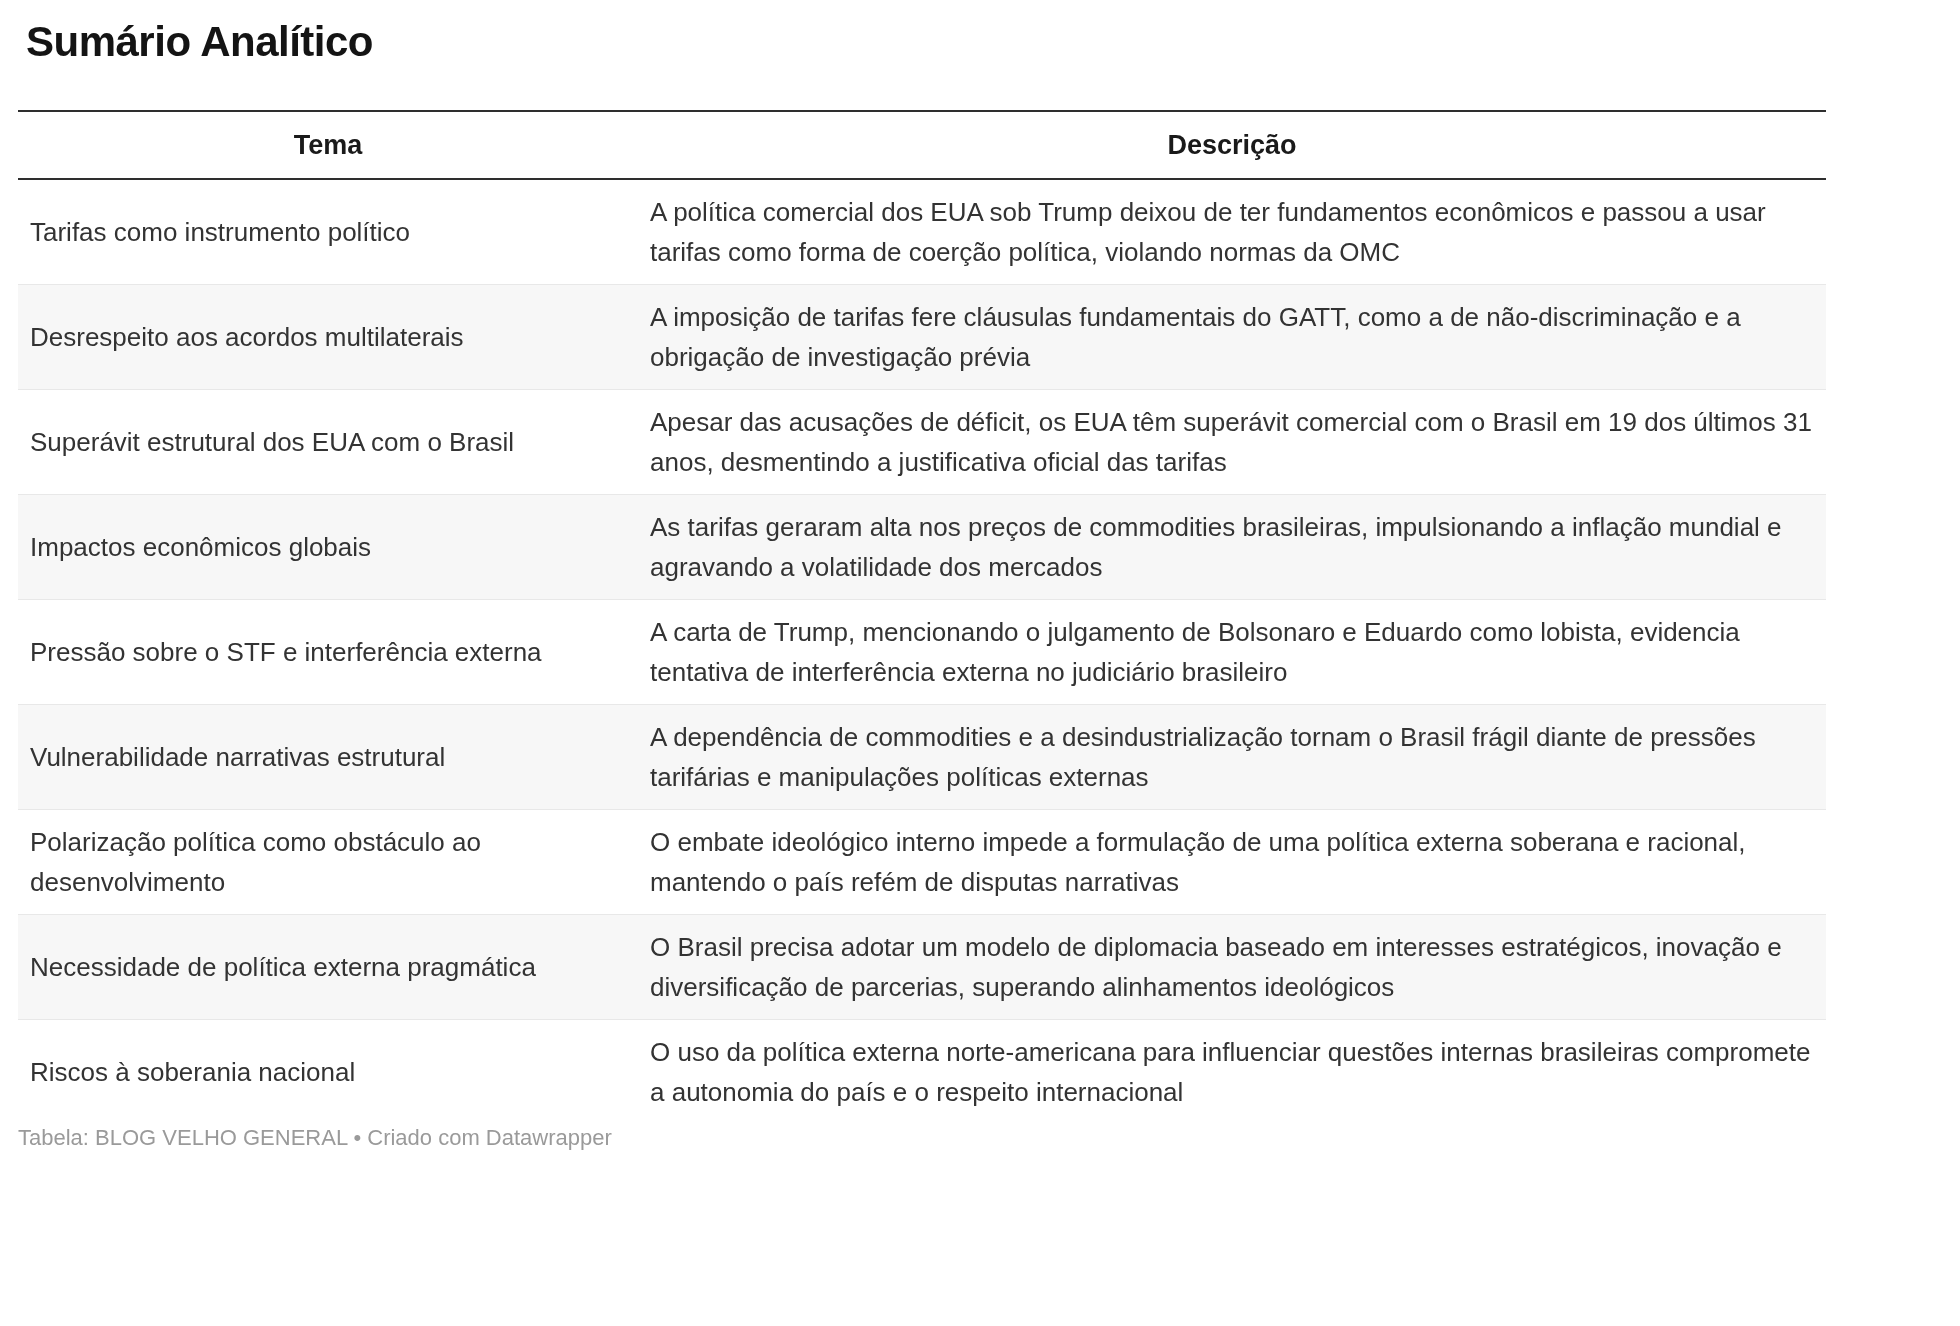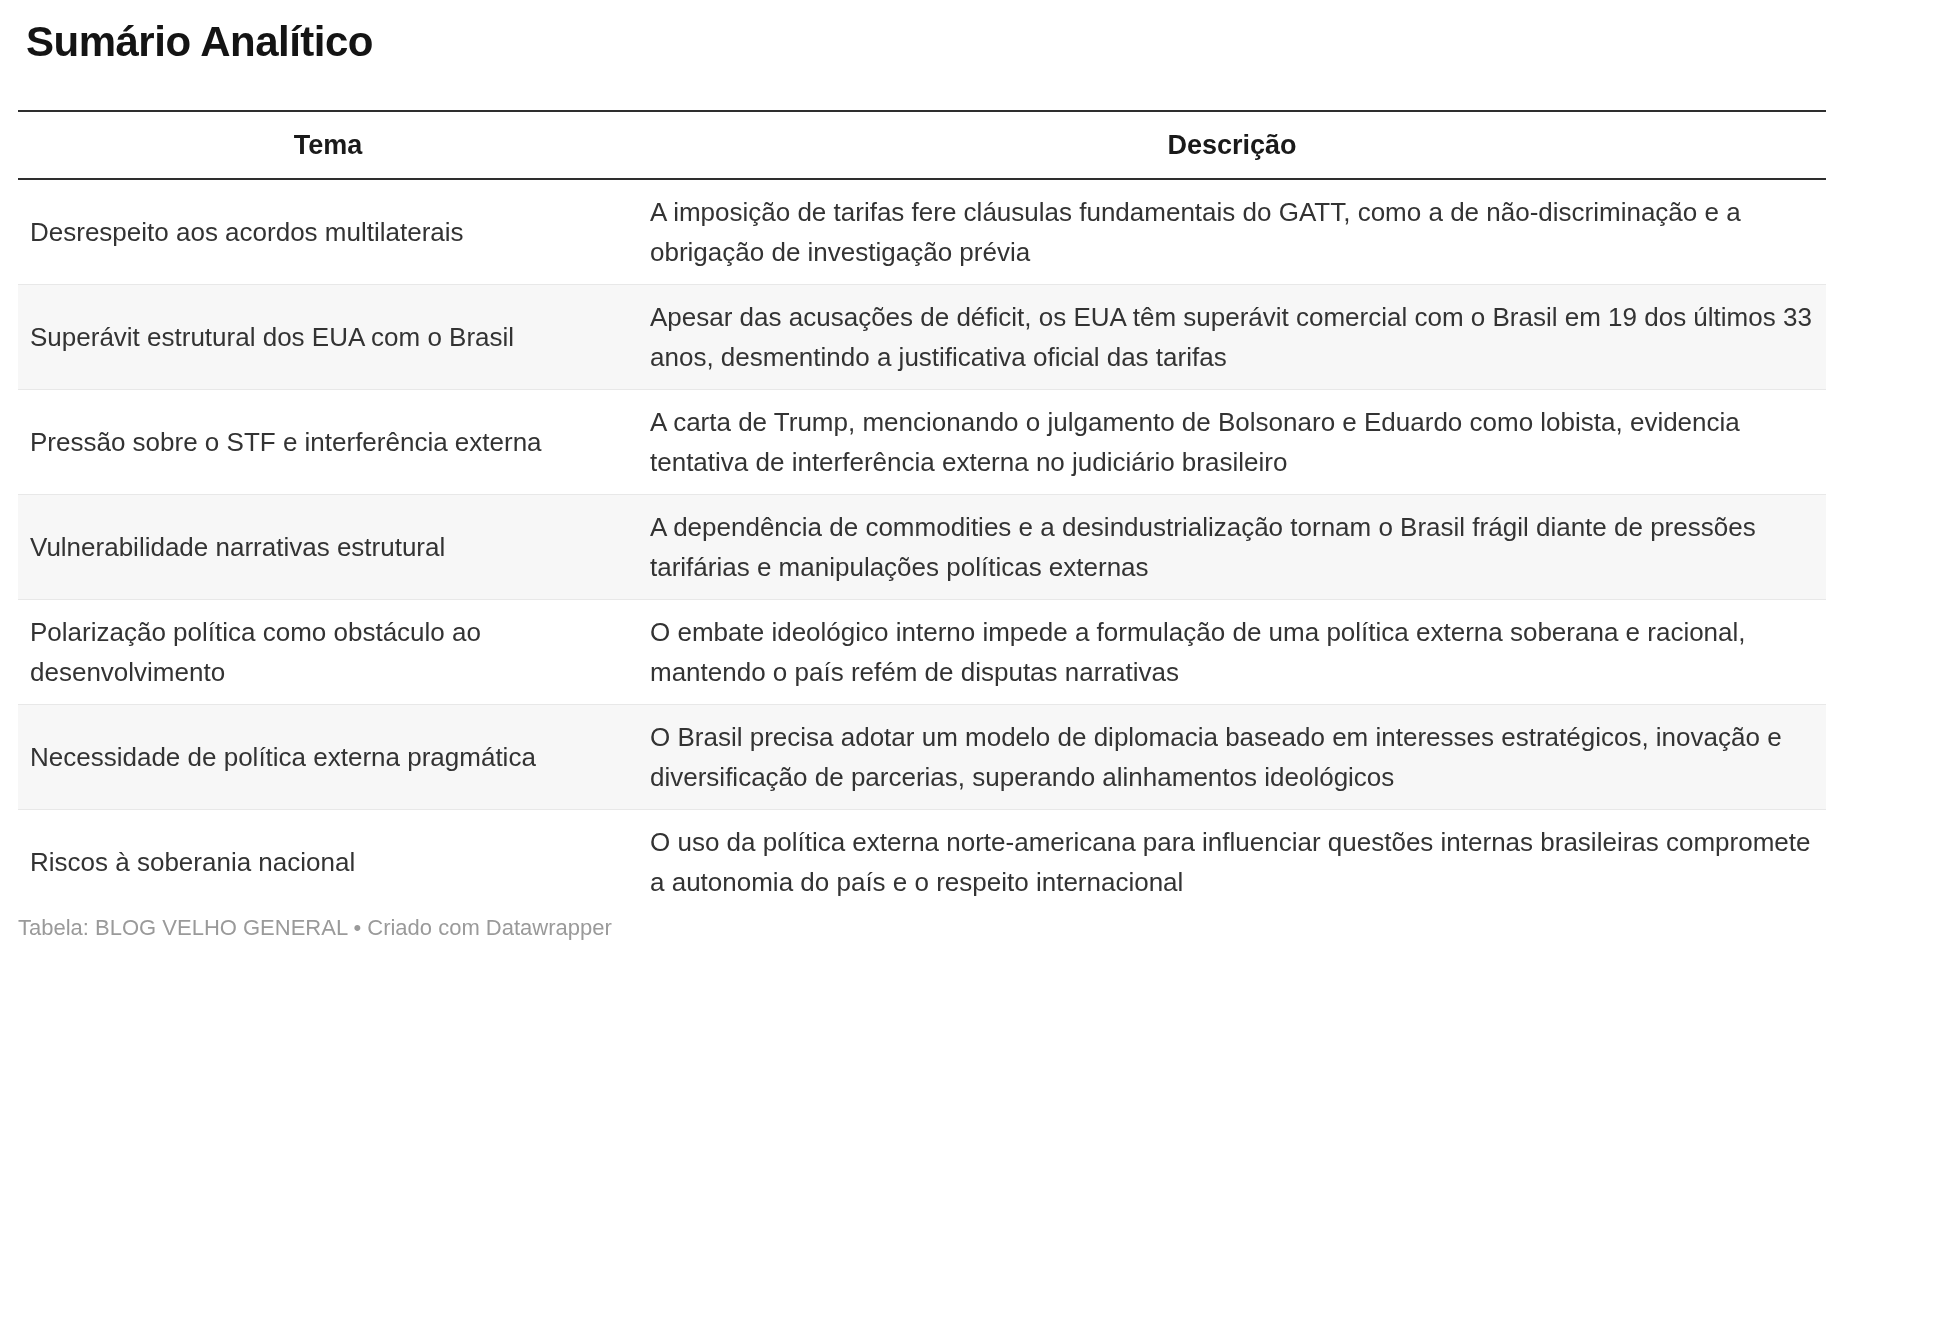--- a/index.html
+++ b/index.html
@@ -74,31 +74,39 @@
   <h1 class="chart-title">Sumário Analítico</h1>
 
   <table class="summary-table">
     <thead>
       <tr>
         <th class="col-tema">Tema</th>
         <th class="col-descricao">Descrição</th>
       </tr>
     </thead>
     <tbody>
+  <tr>
+    <td class="cell-tema">Tarifas como instrumento político</td>
+    <td class="cell-descricao">A política comercial dos EUA sob Trump deixou de ter fundamentos econômicos e passou a usar tarifas como forma de coerção política, violando normas da OMC</td>
+  </tr>
 
   <tr>
     <td class="cell-tema">Desrespeito aos acordos multilaterais</td>
     <td class="cell-descricao">A imposição de tarifas fere cláusulas fundamentais do GATT, como a de não-discriminação e a obrigação de investigação prévia</td>
   </tr>
 
   <tr>
     <td class="cell-tema">Superávit estrutural dos EUA com o Brasil</td>
-    <td class="cell-descricao">Apesar das acusações de déficit, os EUA têm superávit comercial com o Brasil em 19 dos últimos 33 anos, desmentindo a justificativa oficial das tarifas</td>
+    <td class="cell-descricao">Apesar das acusações de déficit, os EUA têm superávit comercial com o Brasil em 19 dos últimos 31 anos, desmentindo a justificativa oficial das tarifas</td>
   </tr>
 
+  <tr>
+    <td class="cell-tema">Impactos econômicos globais</td>
+    <td class="cell-descricao">As tarifas geraram alta nos preços de commodities brasileiras, impulsionando a inflação mundial e agravando a volatilidade dos mercados</td>
+  </tr>
 
 
   <tr>
     <td class="cell-tema">Pressão sobre o STF e interferência externa</td>
     <td class="cell-descricao">A carta de Trump, mencionando o julgamento de Bolsonaro e Eduardo como lobista, evidencia tentativa de interferência externa no judiciário brasileiro</td>
   </tr>
 
   <tr>
     <td class="cell-tema">Vulnerabilidade narrativas estrutural</td>
     <td class="cell-descricao">A dependência de commodities e a desindustrialização tornam o Brasil frágil diante de pressões tarifárias e manipulações políticas externas</td>

